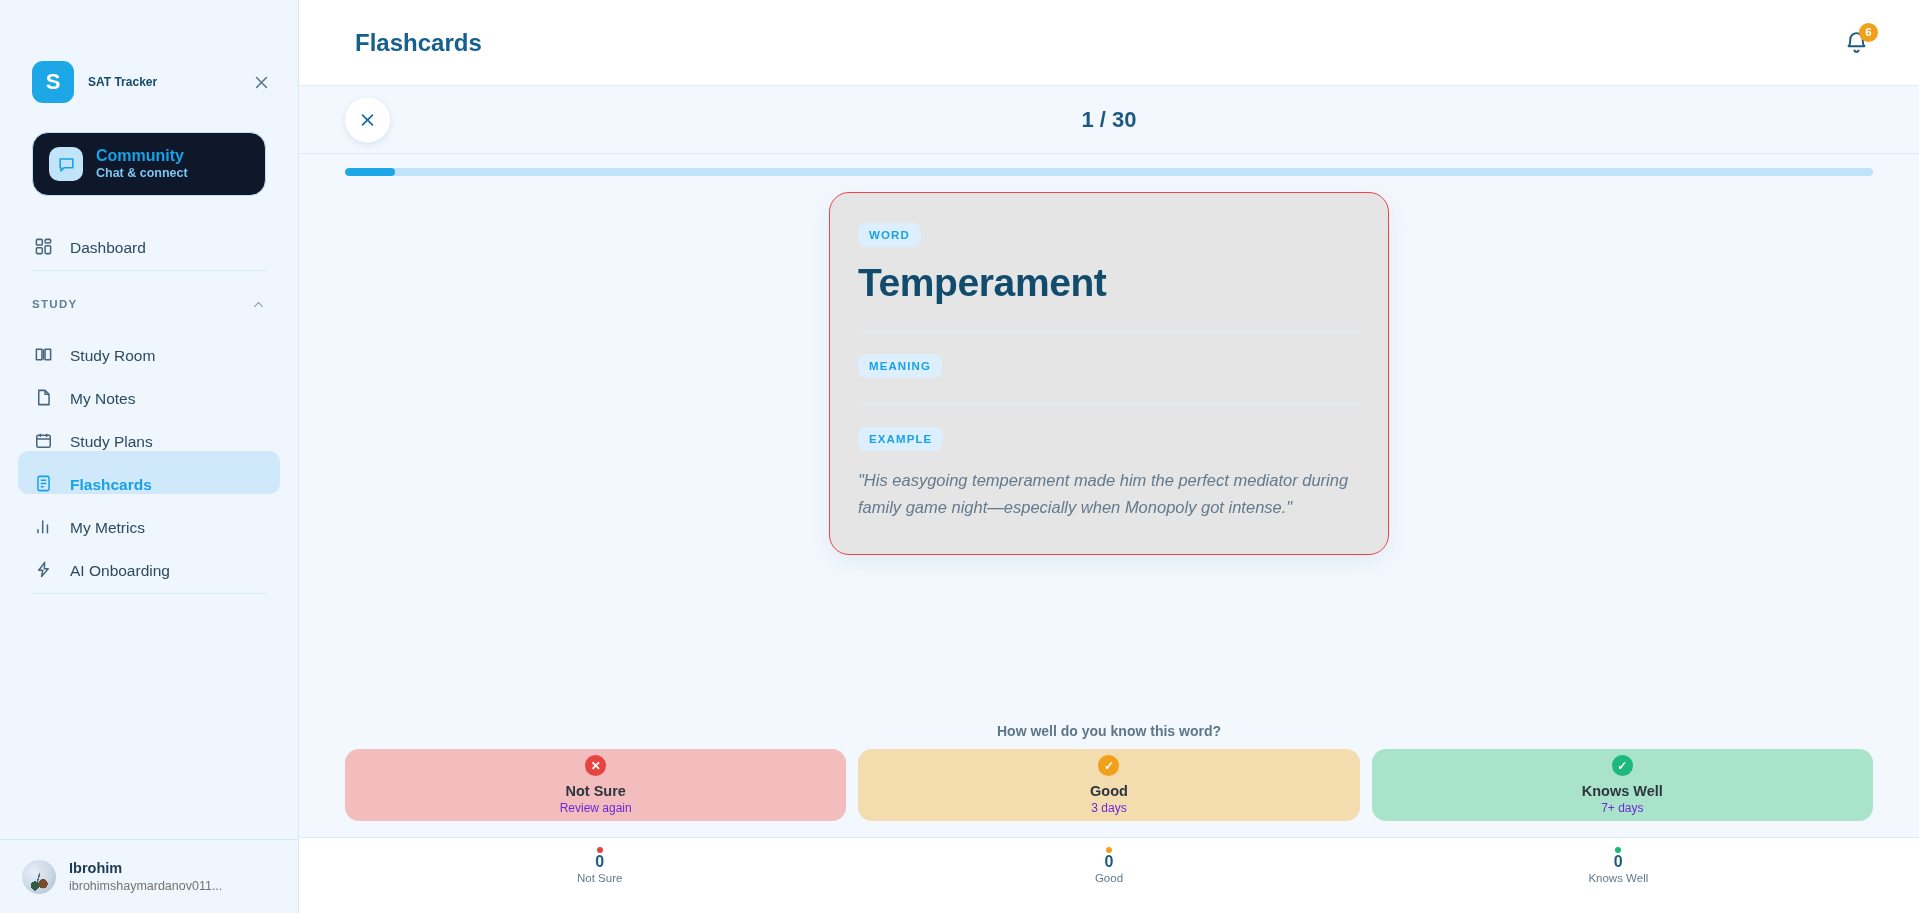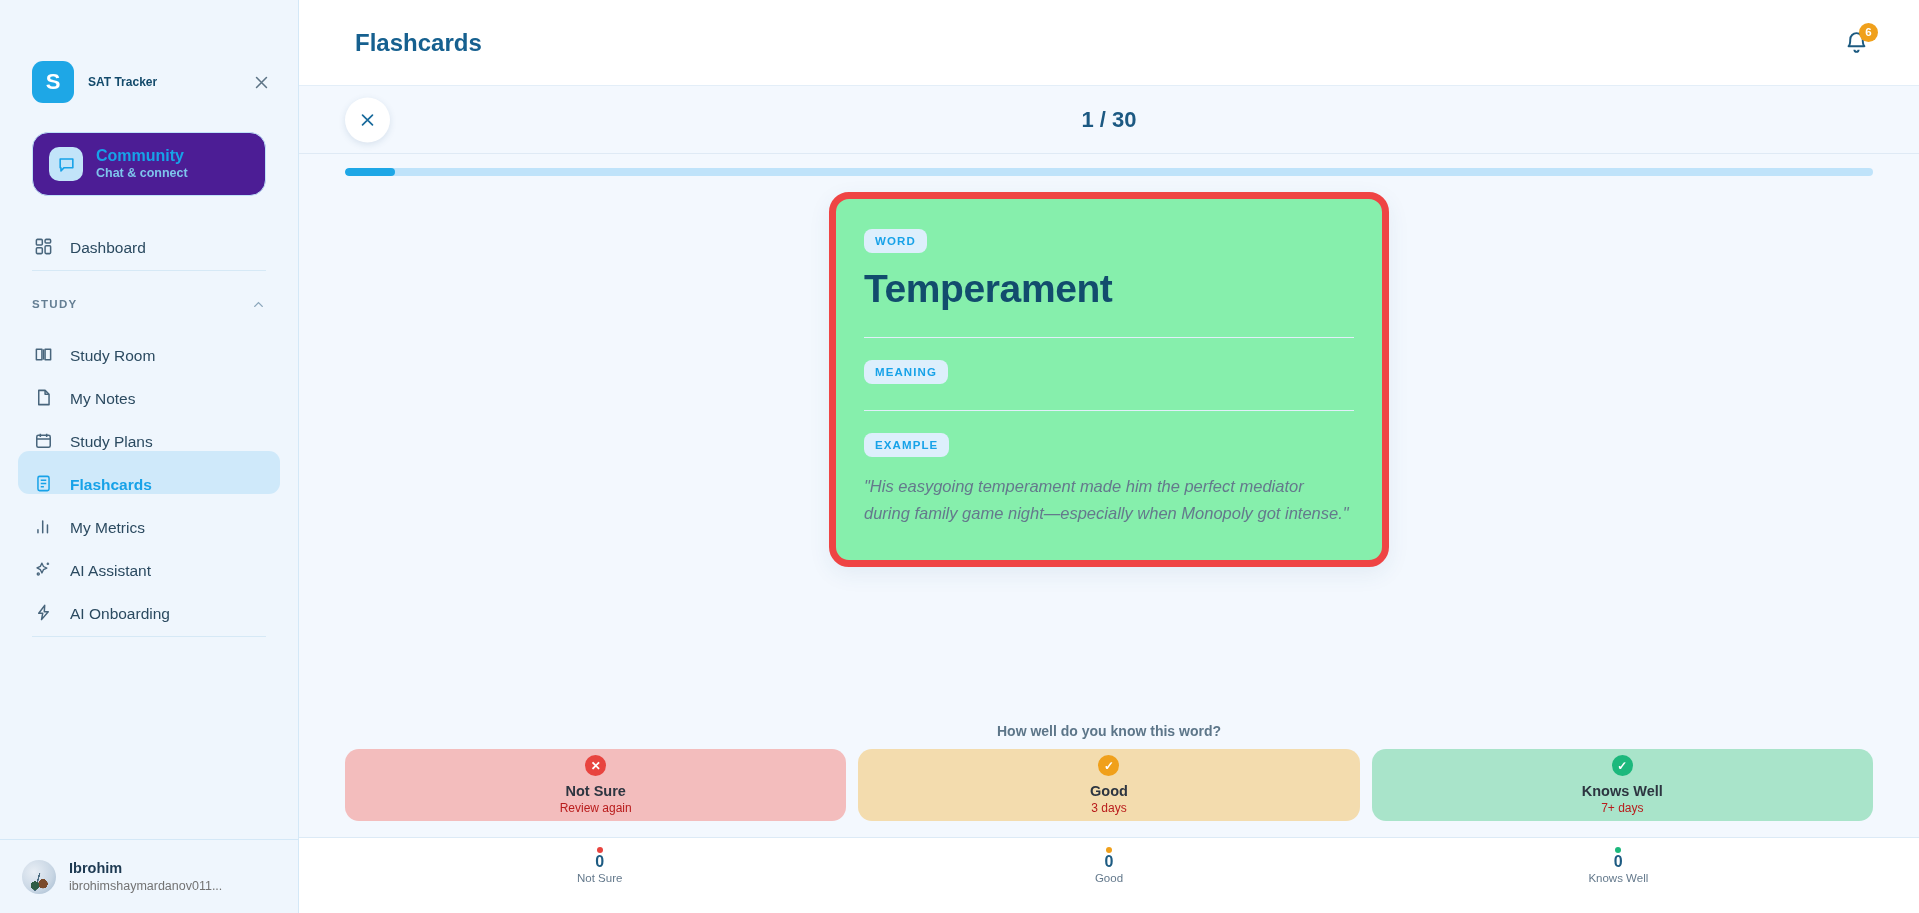--- a/index.html
+++ b/index.html
@@ -37,21 +37,21 @@
     color: #134a6b; white-space: nowrap;
   }
   .brand-close {
     margin-left: auto; width: 26px; height: 26px;
     display: flex; align-items: center; justify-content: center;
     color: #5d7486; cursor: pointer;
   }
 
   .community-card {
     margin: 16px 32px 0 32px;
-    background: #4c1d95;
+    background: #0f172a;
     border: 1px solid #bfe2f8;
     border-radius: 16px;
     height: 64px;
     display: flex; align-items: center;
     padding: 0 16px;
     cursor: pointer;
   }
   .community-ico {
     width: 34px; height: 34px; flex: 0 0 34px;
     background: #c2e4f9; border-radius: 10px;
@@ -165,22 +165,22 @@
     height: 8px; border-radius: 5px; background: #bfe3fa; overflow: hidden;
   }
   .progress-fill { height: 8px; border-radius: 5px; background: #1ea7e6; }
 
   .card-zone {
     flex: 1 1 auto; display: flex;
     align-items: flex-start; justify-content: center;
     padding-top: 4px; min-height: 0;
   }
   .flashcard {
-    width: 560px; background: #86efac;
-    border: 7px solid #ef4444; border-radius: 20px;
+    width: 560px; background: #e5e5e5;
+    border: 1px solid #ef4444; border-radius: 20px;
     box-shadow: 0 7px 22px rgba(40,90,130,.08);
     padding: 30px 28px 34px 28px;
   }
   .tag {
     display: inline-block; background: #ddeffc; color: #17a2e8;
     font-size: 11.5px; font-weight: bold; letter-spacing: 1.1px;
     padding: 6px 11px; border-radius: 8px;
   }
   .word {
     font-size: 39px; font-weight: bold; color: #124c6d;
@@ -207,21 +207,21 @@
     display: flex; flex-direction: column;
     align-items: center; justify-content: center;
     cursor: pointer; font-family: inherit;
   }
   .rate-ico {
     width: 21px; height: 21px; border-radius: 50%;
     display: flex; align-items: center; justify-content: center;
     color: #fff; font-size: 12px; font-weight: bold;
   }
   .rate-label { font-size: 14.5px; font-weight: bold; color: #2d3540; margin-top: 7px; }
-  .rate-sub { font-size: 12px; color: #b91c1c; margin-top: 2px; }
+  .rate-sub { font-size: 12px; color: #6d28d9; margin-top: 2px; }
 
   .stats-row {
     flex: 0 0 76px; display: flex; background: #fff;
     border-top: 1px solid #dceaf6; margin-top: 16px;
     padding: 0 46px;
   }
   .stat {
     flex: 1 1 0; display: flex; flex-direction: column;
     align-items: center; justify-content: flex-start; padding-top: 9px;
   }
@@ -322,30 +322,20 @@
         </span>
         <span class="lbl">Flashcards</span>
       </div>
       <div class="nav-item">
         <span class="ico">
           <svg width="19" height="19" viewBox="0 0 24 24" fill="none" stroke="currentColor" stroke-width="1.9" stroke-linecap="round">
             <path d="M5 16v4M11 5v15M17 10v10"></path>
           </svg>
         </span>
         <span class="lbl">My Metrics</span>
-      </div>
-      <div class="nav-item">
-        <span class="ico">
-          <svg width="19" height="19" viewBox="0 0 24 24" fill="none" stroke="currentColor" stroke-width="1.7" stroke-linejoin="round">
-            <path d="M10 4l2 4.2 4.2 2-4.2 2-2 4.2-2-4.2L3.8 10l4.2-2z"></path>
-            <path d="M17.5 3.2v3.2M15.9 4.8h3.2"></path>
-              <circle cx="5.4" cy="17.6" r="1.3"></circle>
-          </svg>
-        </span>
-        <span class="lbl">AI Assistant</span>
       </div>
       <div class="nav-item">
         <span class="ico">
           <svg width="19" height="19" viewBox="0 0 24 24" fill="none" stroke="currentColor" stroke-width="1.9" stroke-linejoin="round">
             <path d="M13.5 3L6 13h5l-1.5 8L18 11h-5l.5-8z"></path>
           </svg>
         </span>
         <span class="lbl">AI Onboarding</span>
       </div>
     </div>

